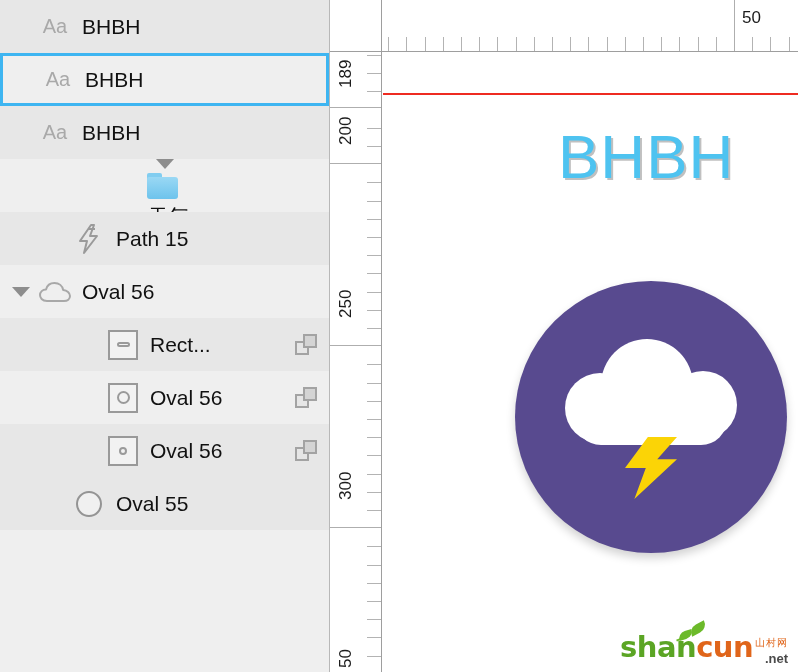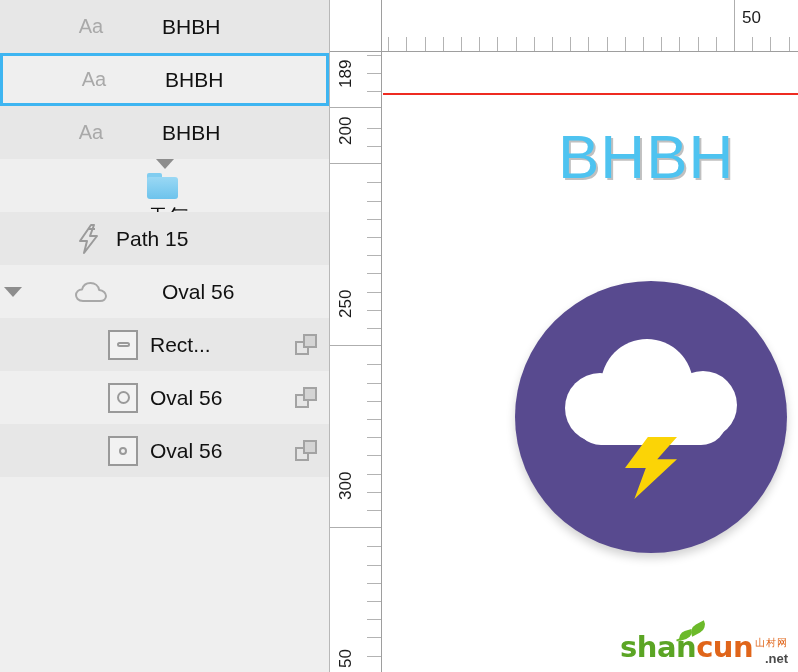--- a/index.html
+++ b/index.html
@@ -85,21 +85,21 @@
   .bool-icon { flex: 0 0 auto; width: 24px; height: 22px; position: relative; }
   .bool-icon .sq {
     position: absolute; border: 2px solid #a3a3a3; background: #d9d9d9;
     width: 14px; height: 14px;
   }
   .bool-icon .sq.back  { left: 0; top: 7px; background: #e6e6e6; }
   .bool-icon .sq.front { left: 8px; top: 0; background: #d4d4d4; }
 
   
   .ind0 { padding-left: 18px; flex-direction: column; }
-  .ind1 { padding-left: 4px; gap: 44px; }
+  .ind1 { padding-left: 12px; }
   .ind2 { padding-left: 46px; }
   .ind3 { padding-left: 80px; }
 
   .folder-ic { width: 34px; height: 27px; position: relative; }
   .folder-ic .tab {
     position: absolute; left: 0; top: 0; width: 15px; height: 6px;
     background: #81cdf0; border-radius: 2px 2px 0 0;
   }
   .folder-ic .body {
     position: absolute; left: 0; top: 4px; width: 31px; height: 22px;
@@ -293,20 +293,28 @@
             <span class="sq-ic">
               <span class="circ-sm"></span>
             </span>
           </span>
           <span class="layer-label">Oval 56</span>
           <span class="spacer"></span>
           <span class="bool-icon">
             <span class="sq back"></span>
             <span class="sq front"></span>
           </span>
+        </div>
+        <div class="layer-row odd ind2">
+          <span class="disclosure hidden"></span>
+          <span class="layer-icon">
+            <span class="circle-ic"></span>
+          </span>
+          <span class="layer-label">Oval 55</span>
+          <span class="spacer"></span>
         </div>
       </div>
   </div>
 
   <div id="editor">
 
     <div id="ruler-corner"></div>
 
     <div id="ruler-h">
         <div class="tick-h major" style="left: 352px;"></div>

